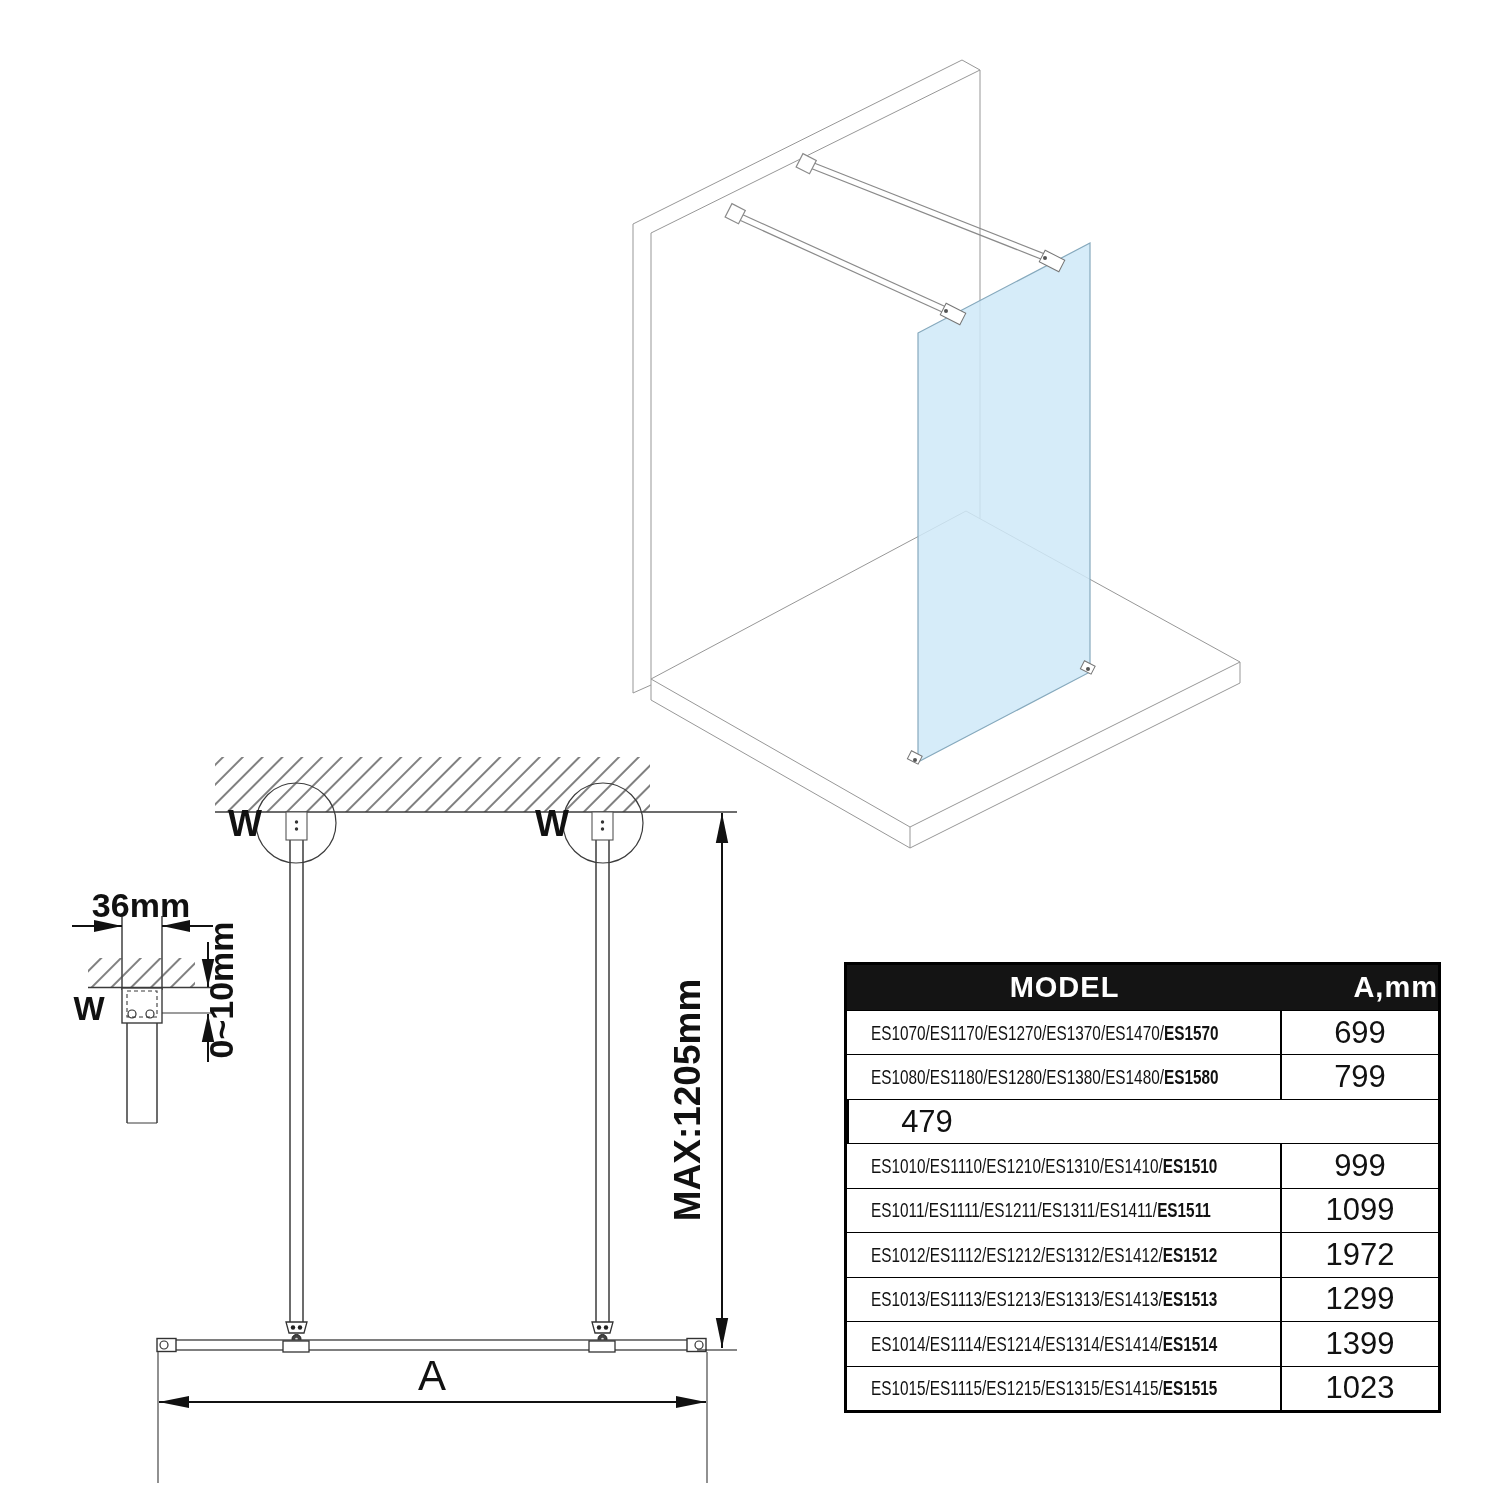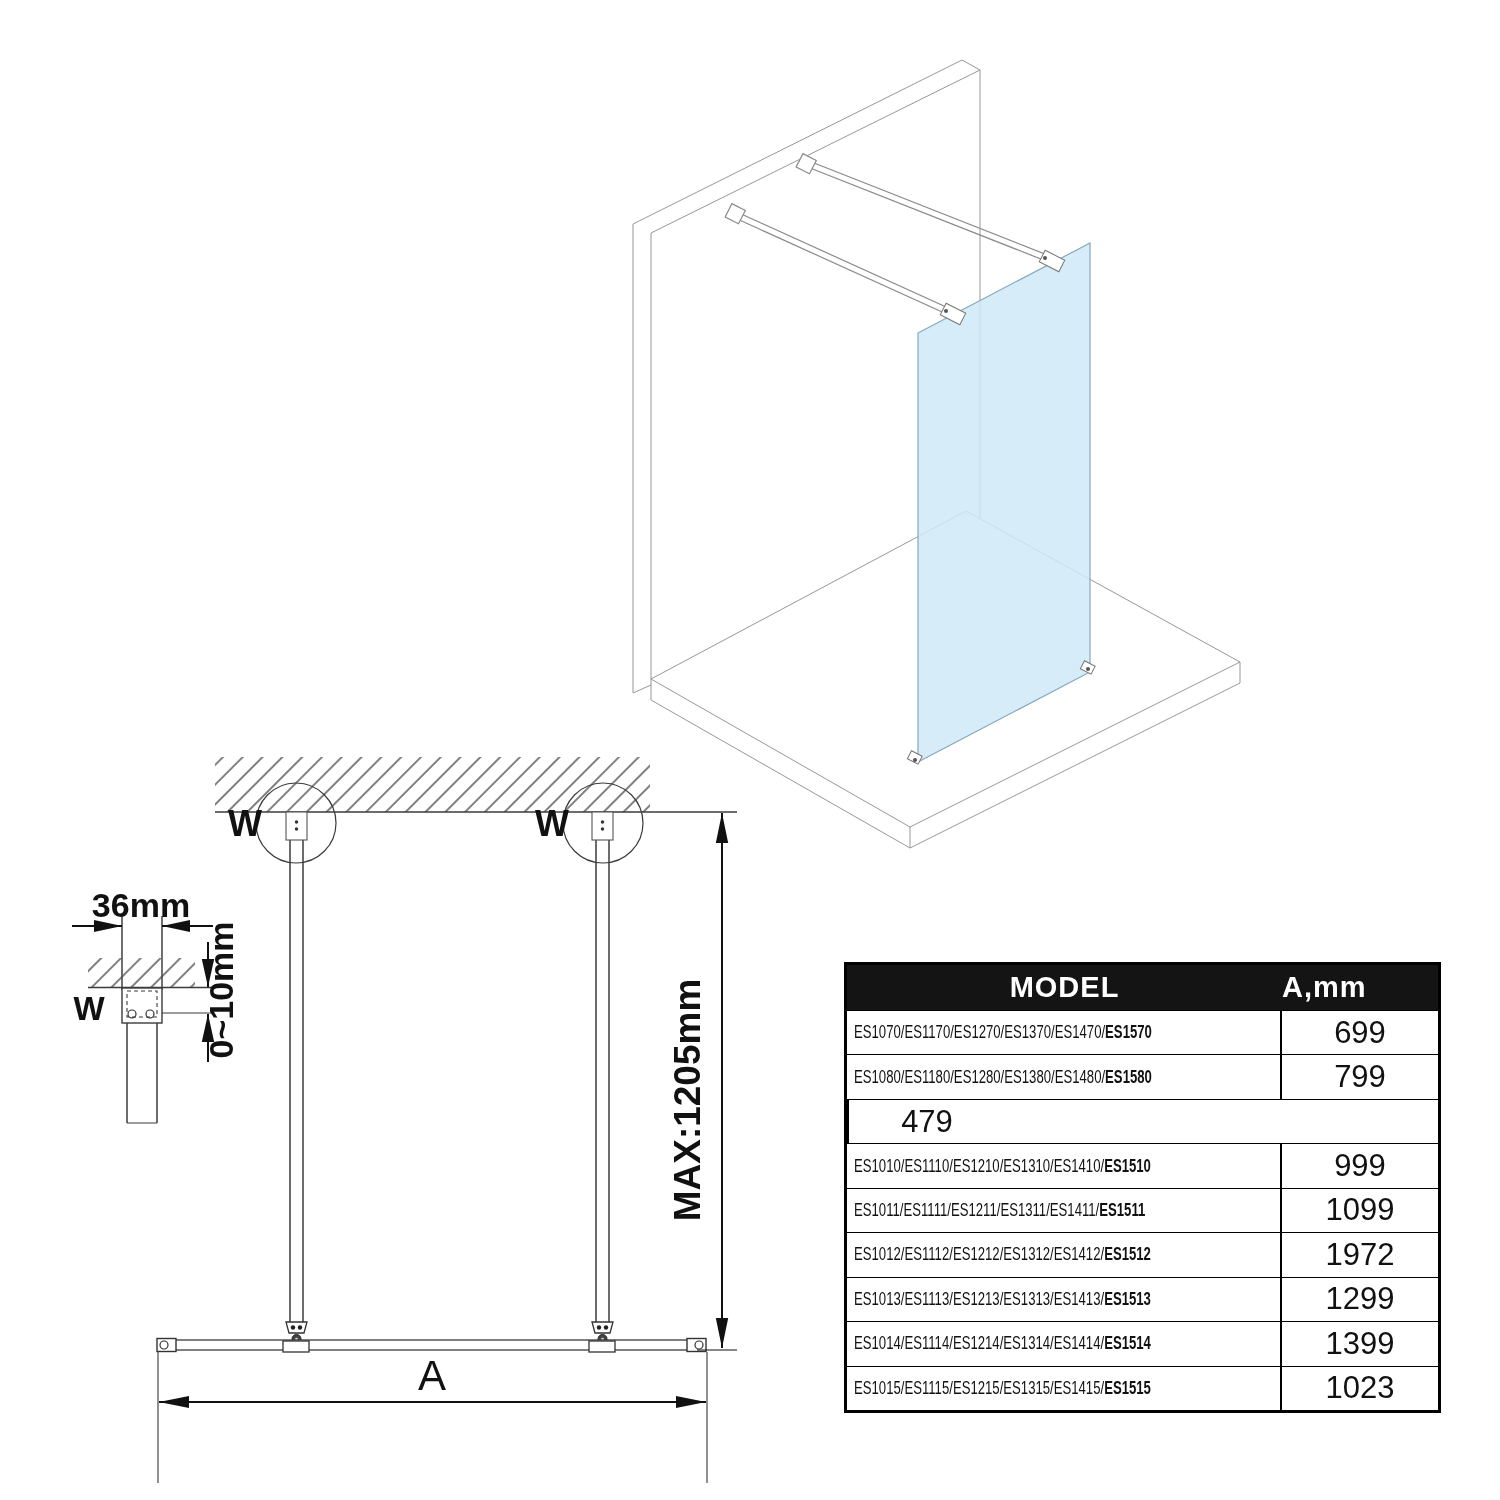--- a/index.html
+++ b/index.html
@@ -13,26 +13,26 @@
   .spec-table{
     position:absolute;left:828px;top:962px;width:597px;height:451px;
     box-sizing:border-box;border:3px solid #000;background:#fff;
     display:flex;flex-direction:column;margin-left:16px;
   }
   .thead{
     display:flex;align-items:center;height:45px;flex:0 0 45px;
     background:#141414;color:#fff;font-weight:700;font-size:29px;letter-spacing:1px;
   }
   .th-model{flex:1;text-align:center;}
-  .th-a{width:156px;text-align:left;}
+  .th-a{width:156px;text-align:right;}
   .tbody{display:flex;flex-direction:column;flex:1;}
   .trow{display:flex;flex:1;border-top:1px solid #000;min-height:0;}
   .tc-model{
-    flex:1;display:flex;align-items:center;padding-left:7px;
-    font-size:18px;white-space:nowrap;overflow:hidden;
+    flex:1;display:flex;align-items:center;padding-left:24px;
+    font-size:21px;white-space:nowrap;overflow:hidden;
   }
   .model-text{display:inline-block;transform:scaleX(.73);transform-origin:0 50%;white-space:nowrap;}
   .model-text b{font-weight:700;}
   .tc-a{
     width:156px;border-left:2px solid #000;display:flex;align-items:center;justify-content:center;
     font-size:31px;
   }
 
   
   text{fill:#111;}

